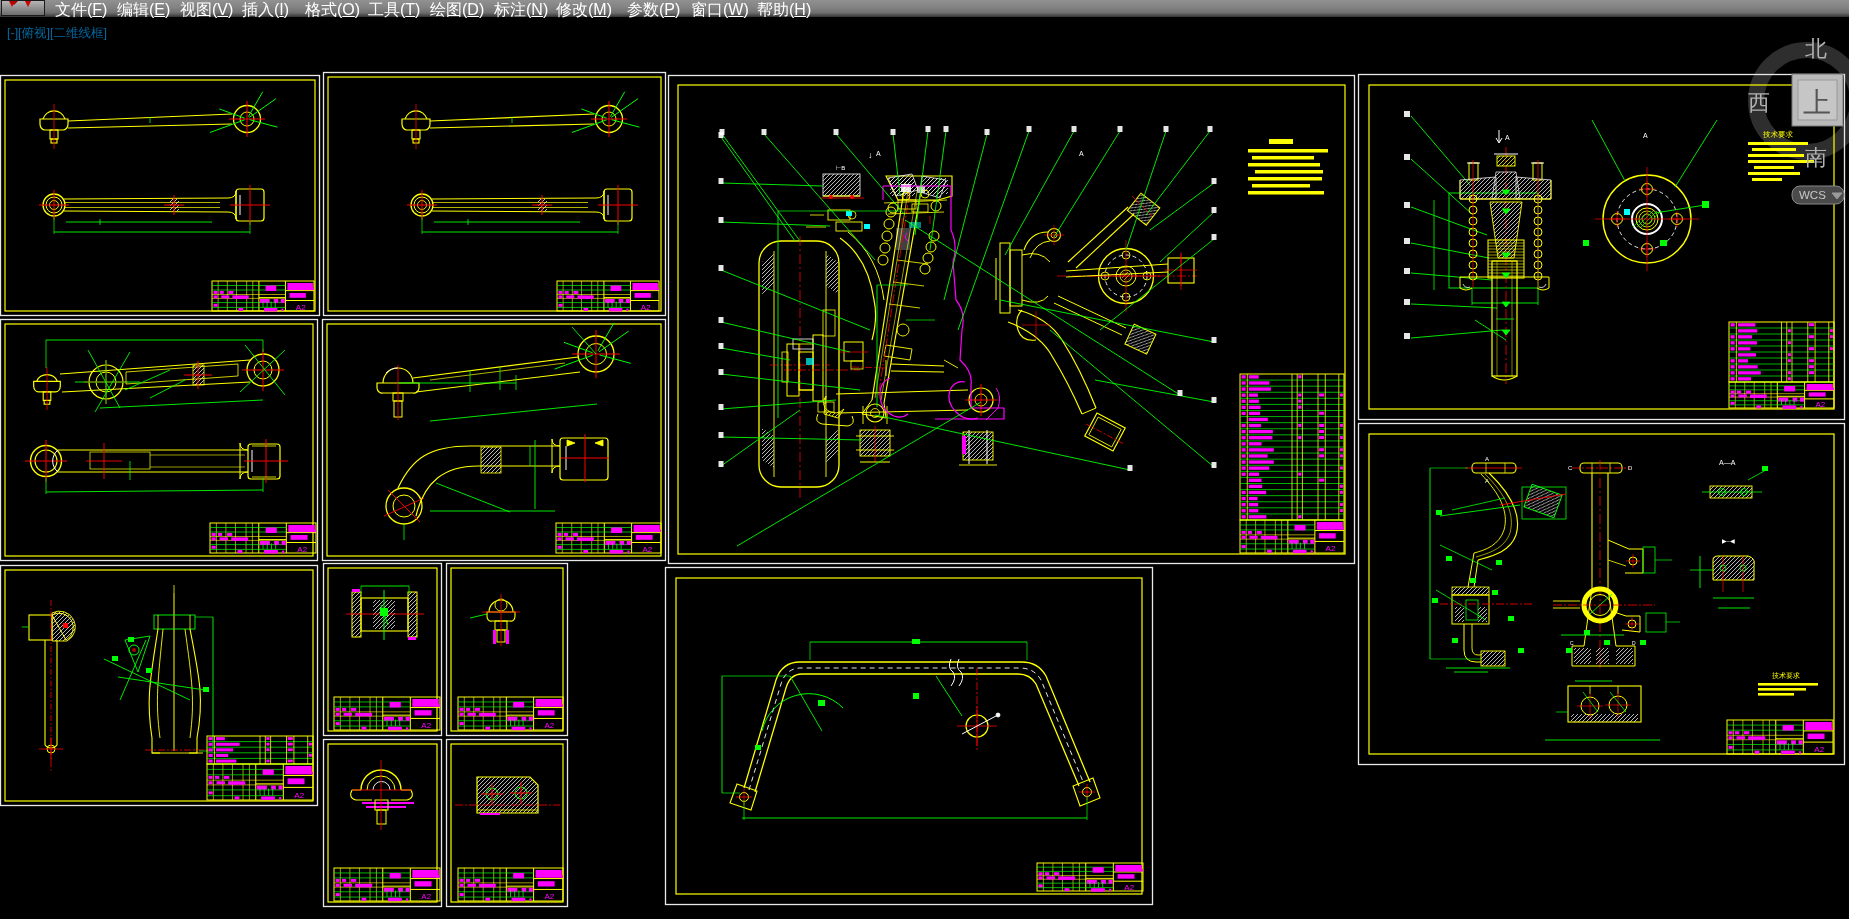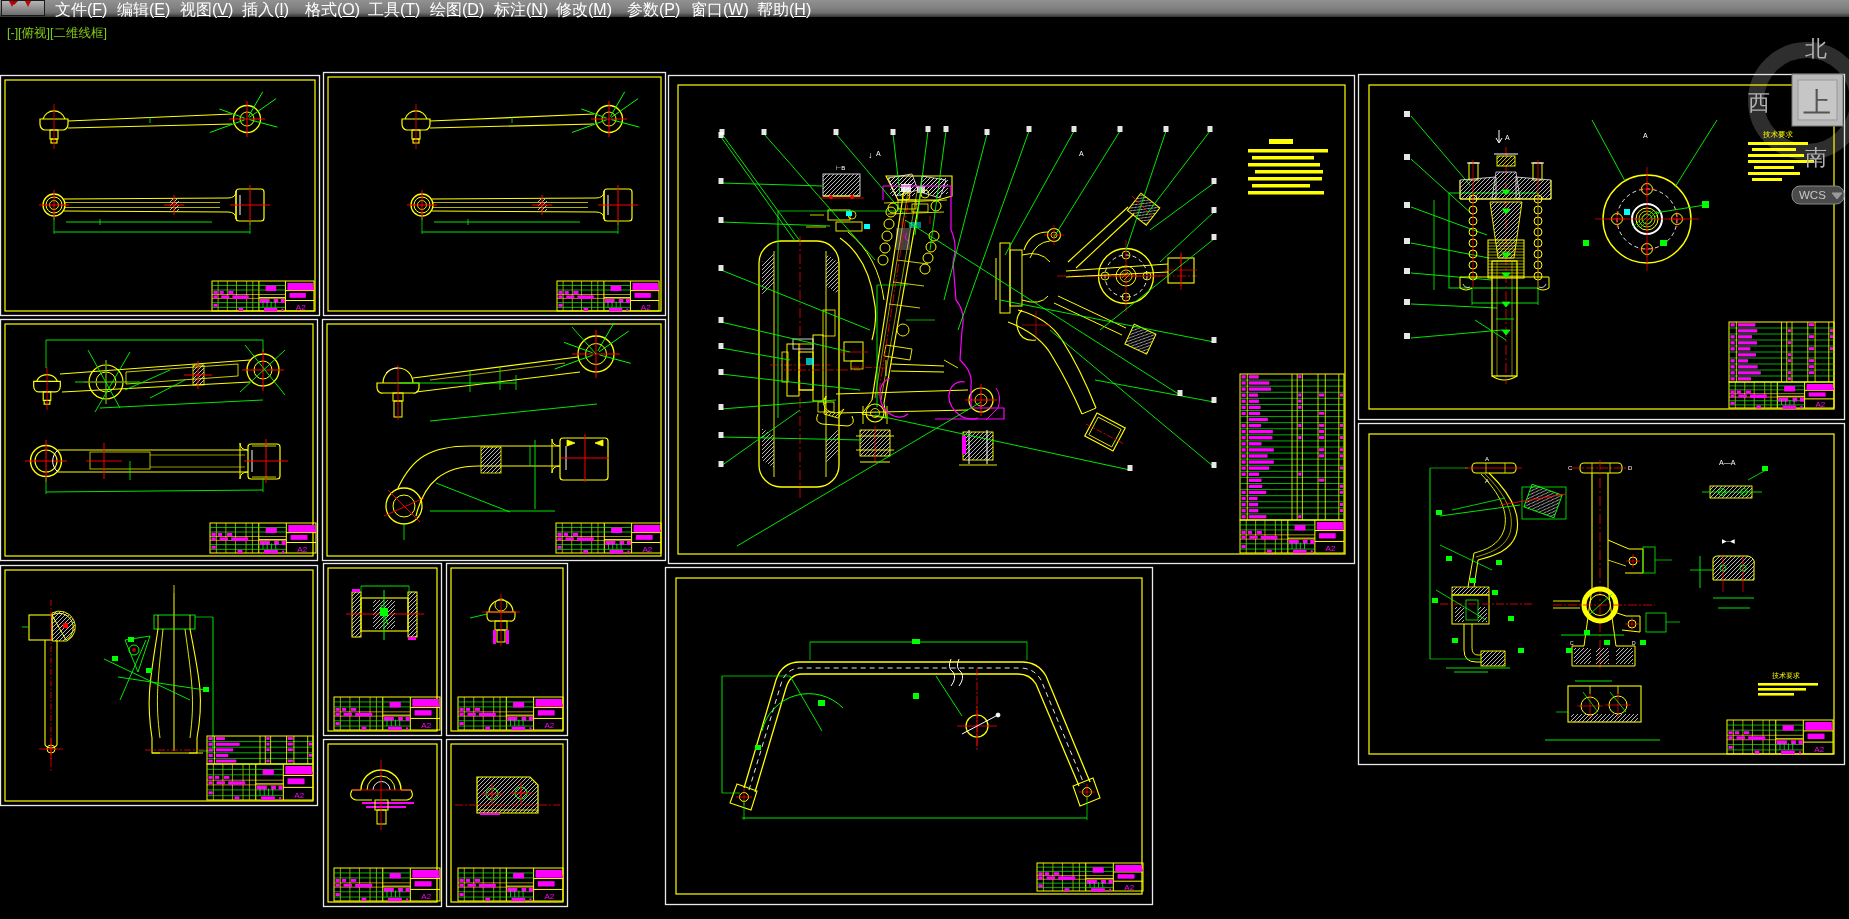--- a/index.html
+++ b/index.html
@@ -1,18 +1,18 @@
 <!DOCTYPE html>
 <html><head><meta charset="utf-8"><style>
 html,body{margin:0;padding:0;background:#000;width:1849px;height:919px;overflow:hidden}
 body{font-family:"Liberation Sans",sans-serif;position:relative}
 #menubar{position:absolute;left:0;top:0;width:1849px;height:17px;background:linear-gradient(#919191,#828282 45%,#6f6f6f 75%,#3a3a3a 97%,#111);}
 #menubar .it{position:absolute;top:0;font-size:16px;color:#fff;white-space:nowrap}
 #appico{position:absolute;left:1px;top:0;width:42px;height:14px;background:linear-gradient(#b5b5b5,#6e6e6e);border:1px solid #1a1a1a}
-#vlabel{position:absolute;left:7px;top:25px;color:#84cc16;font-size:12.5px}
+#vlabel{position:absolute;left:7px;top:25px;color:#0369a1;font-size:12.5px}
 svg{position:absolute;left:0;top:0}
 </style></head><body>
 <div id="menubar">
 <div id="appico">
       <svg width="42" height="14">
         <path d="M7 0 L10 6 L13 0 Z" fill="#c00"></path>
         <path d="M23 0 L26 6 L29 0 Z" fill="#c00"></path>
         <path d="M8 0 L12 4 L16 0" fill="#a00"></path>
       </svg>
     </div>

